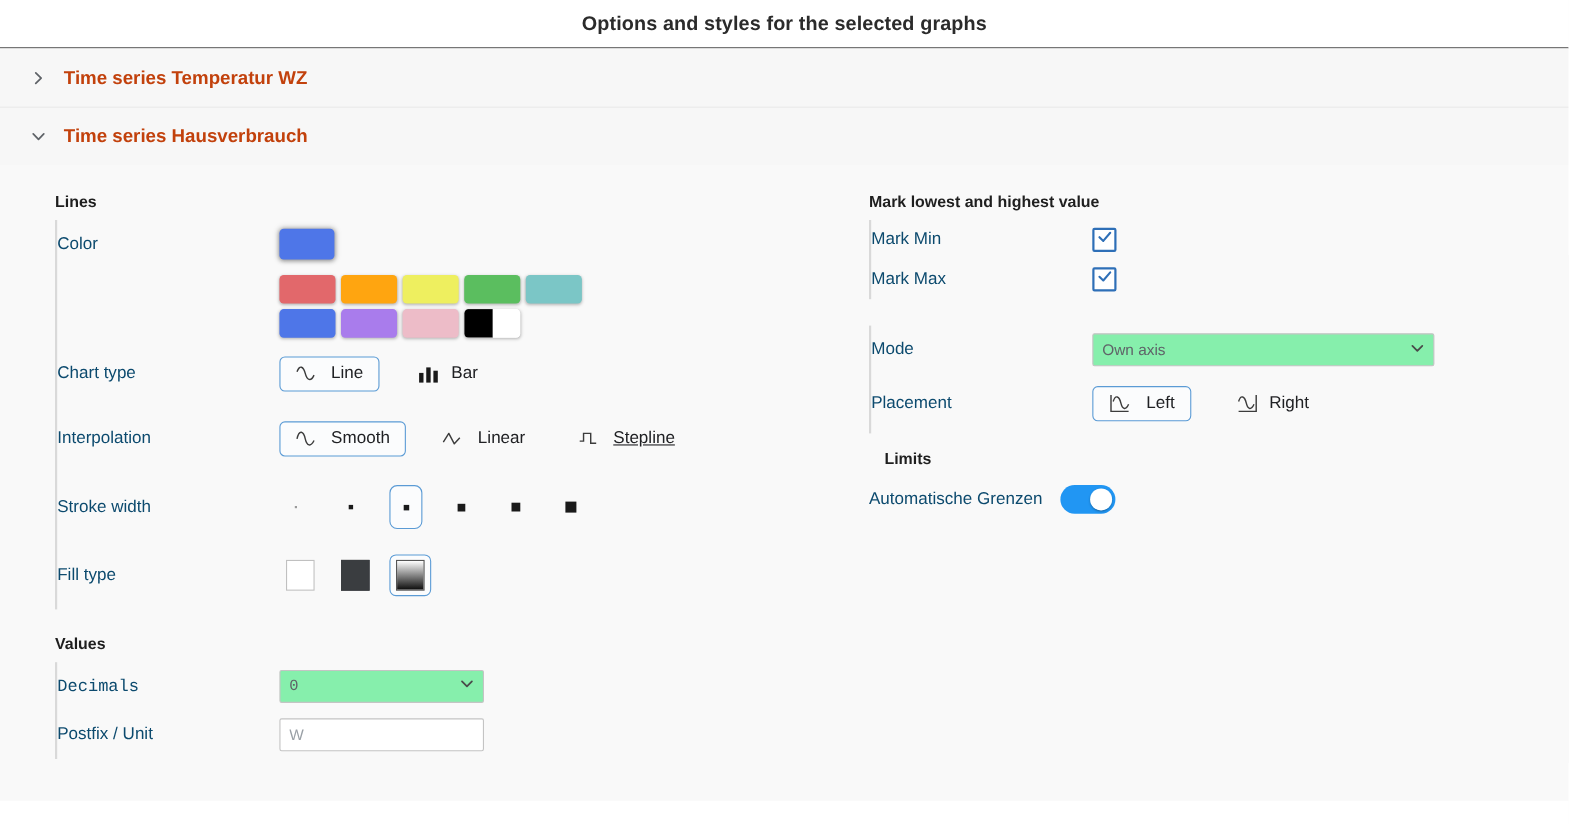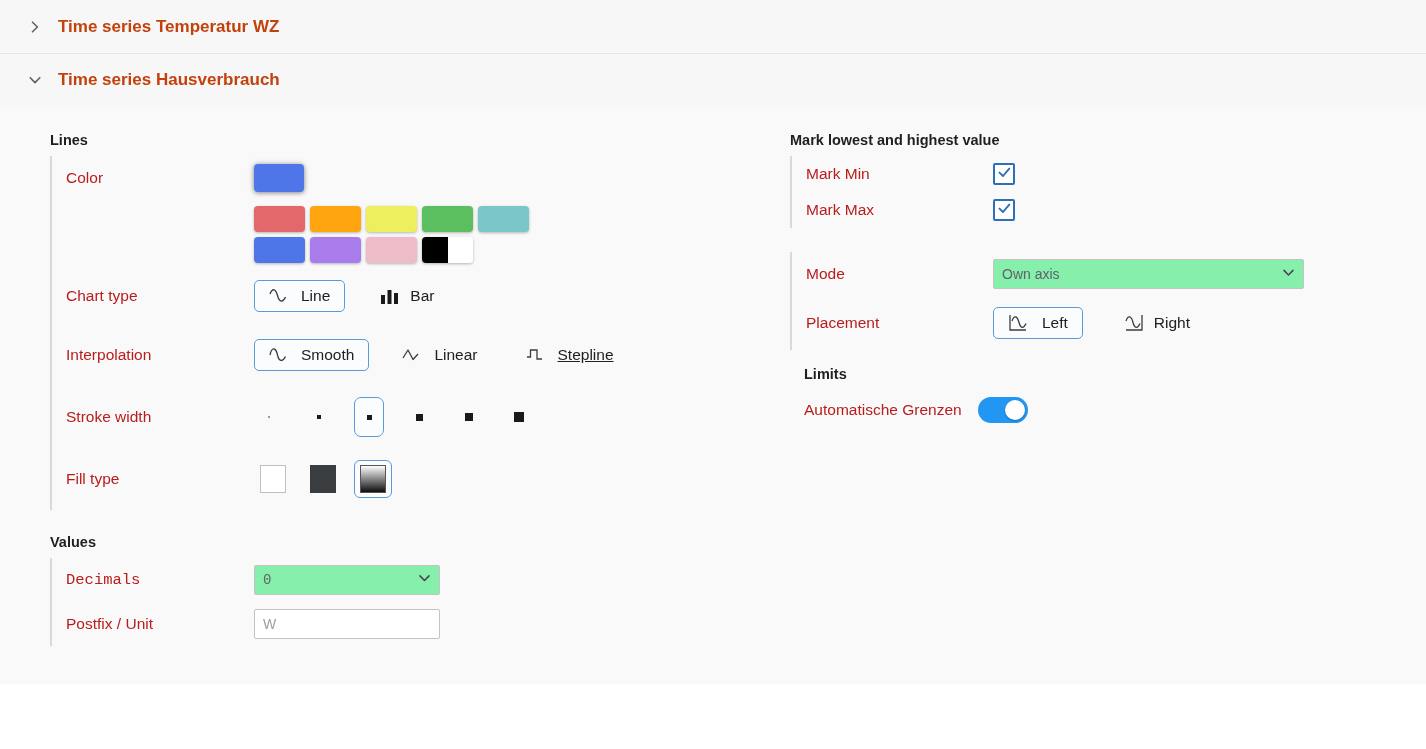--- a/index.html
+++ b/index.html
@@ -61,22 +61,21 @@
     border-left: 2px solid #d9d9d9;
     padding-left: 0;
   }
   .left-pad  { padding-left: 50px; }
 
   .row {
     display: flex; align-items: center;
     min-height: 34px;
   }
   .row-label {
-    font-size: 15.5px; color: #b91c1c;
-    padding-left: 14px;
+    font-size: 15.5px; color: #0c4a6e;
   }
   .ctrl { display: flex; align-items: center; }
 
   
   .lbl-w { width: 202px; flex: 0 0 202px; }
   
   .rlbl-w { width: 201px; flex: 0 0 201px; }
 
   
   .swatch-current {
@@ -174,20 +173,23 @@
   }
 
   .spacer-24 { height: 24px; }
   .spacer-16 { height: 16px; }
 </style>
 </head>
 <body>
 
 <div class="page">
 
+  <div class="header">
+    <div class="header-title">Options and styles for the selected graphs</div>
+  </div>
 
   <div class="accordion">
 
     <div class="acc-header">
       <span class="chev">
         <svg width="14" height="14" viewBox="0 0 14 14">
             <path d="M4.5 2.2 L9.4 7 L4.5 11.8" fill="none" stroke="#5f6368" stroke-width="1.6" stroke-linecap="round" stroke-linejoin="round"></path>
           </svg>
       </span>
       <span class="acc-title">Time series Temperatur WZ</span>

